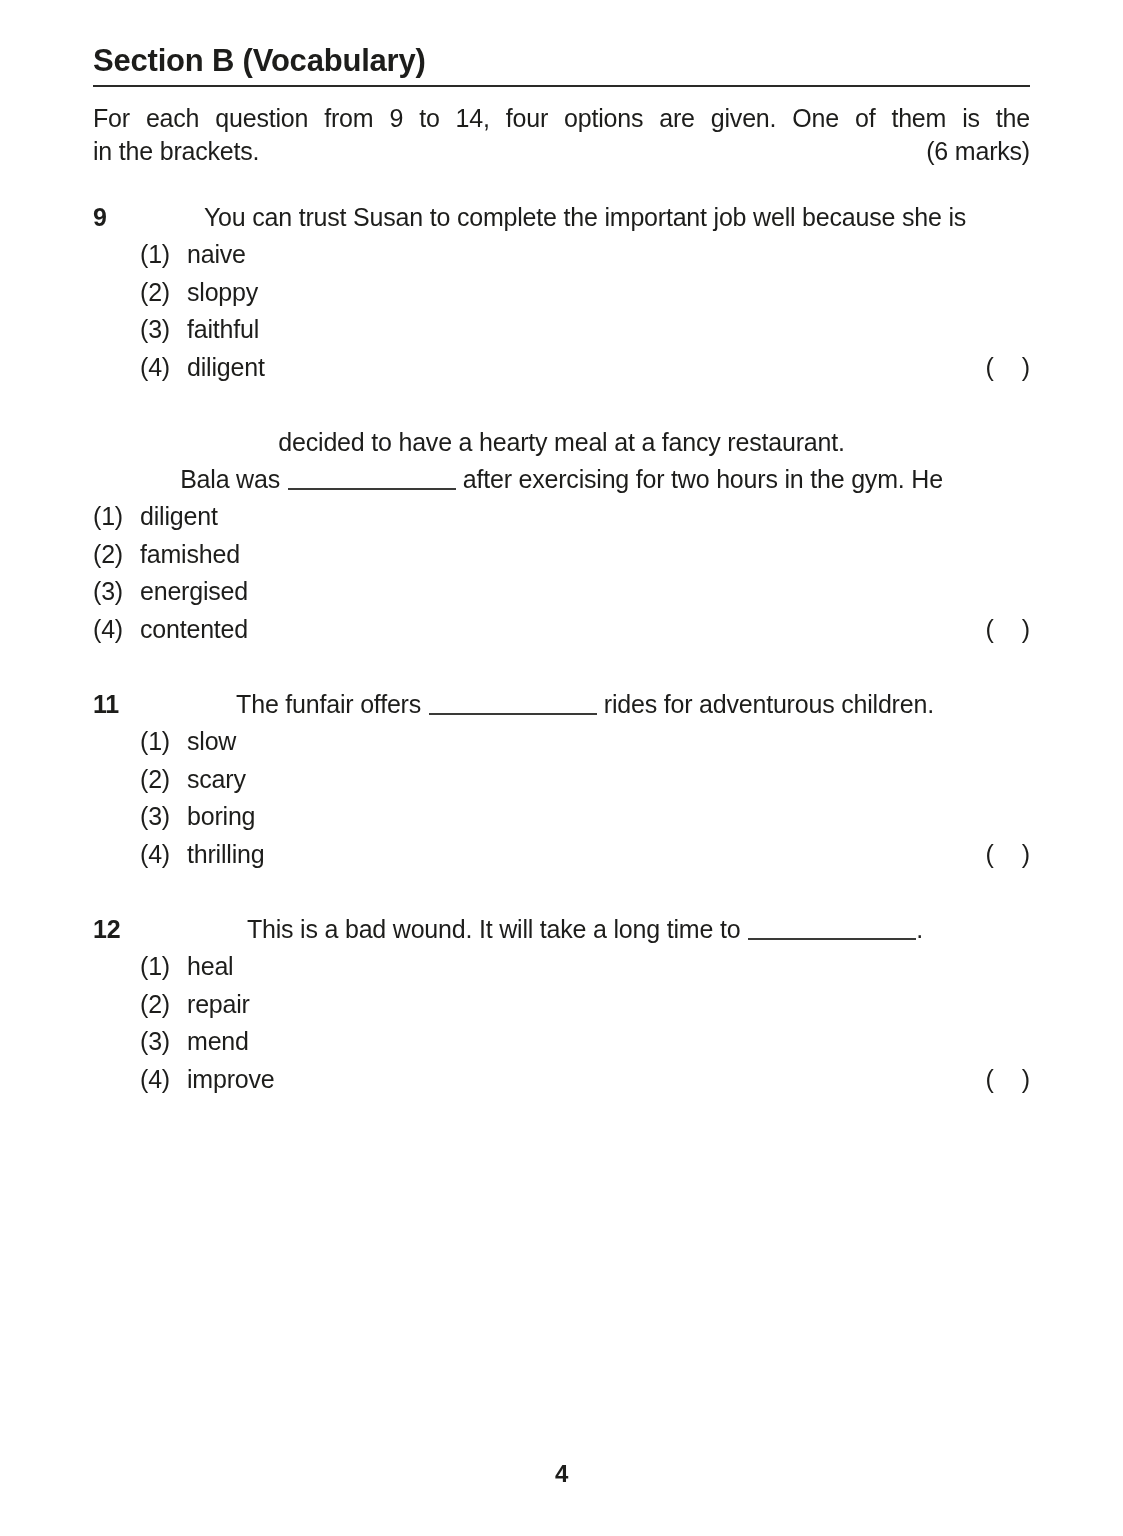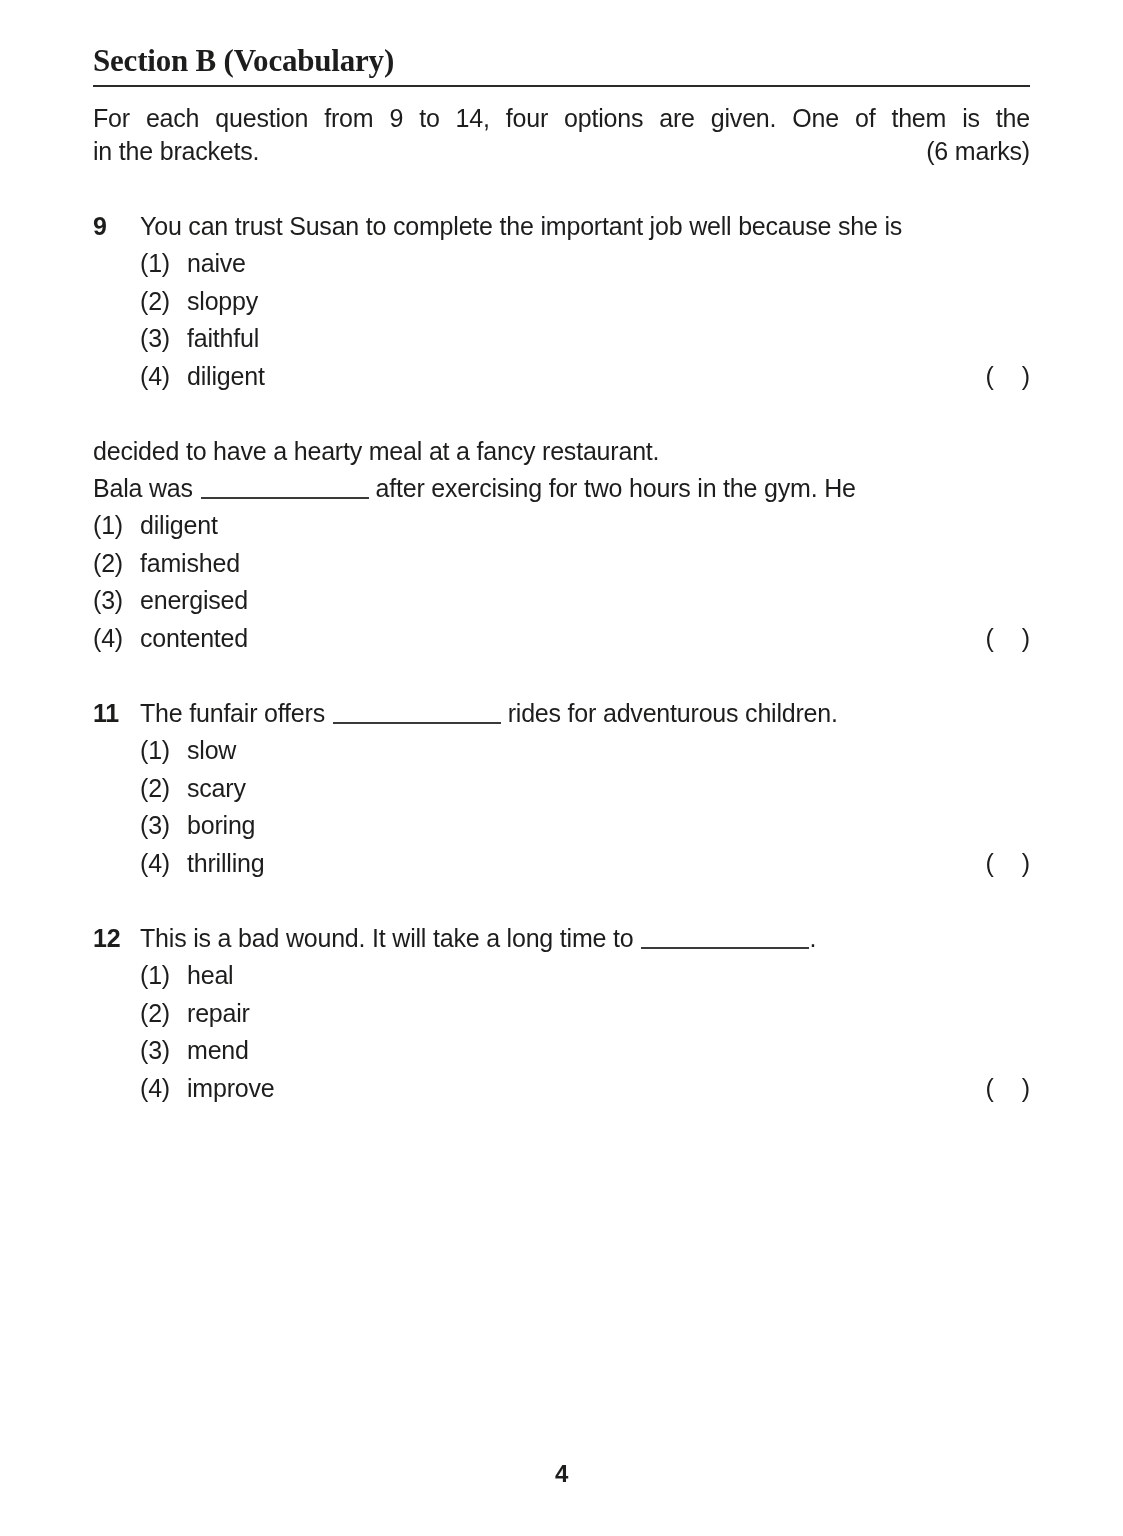--- a/index.html
+++ b/index.html
@@ -28,27 +28,26 @@
   }
   .running-header .bold { font-weight: 700; }
   
   .section-heading {
     font-size: 31px;
     font-weight: 700;
     line-height: 34px;
     padding-bottom: 7px;
     border-bottom: 2.5px solid #2a2a28;
     margin-bottom: 15px;
-    font-family: Liberation Serif, serif;
   }
   
   .instructions {
     font-size: 25px;
     line-height: 33px;
-    margin-bottom: 40px;
+    margin-bottom: 31px;
   }
   .instr-justified {
     text-align: justify;
     text-align-last: justify;
   }
   .instr-last {
     display: flex;
     justify-content: space-between;
   }
   
@@ -57,21 +56,21 @@
     margin-bottom: 38px;
     font-size: 25px;
     line-height: 37px;
   }
   .q-num {
     width: 47px;
     flex: 0 0 47px;
     font-weight: 700;
   }
   .q-body { flex: 1 1 auto; }
-  .stem-line { white-space: nowrap; }
+  .stem-line { white-space: nowrap; text-align: center; }
   .blank {
     display: inline-block;
     width: 168px;
     height: 0.85em;
     border-bottom: 2.5px solid #3a3a38;
     margin-left: 8px;
     transform: translateY(2px);
   }
   .option-row {
     display: flex;

